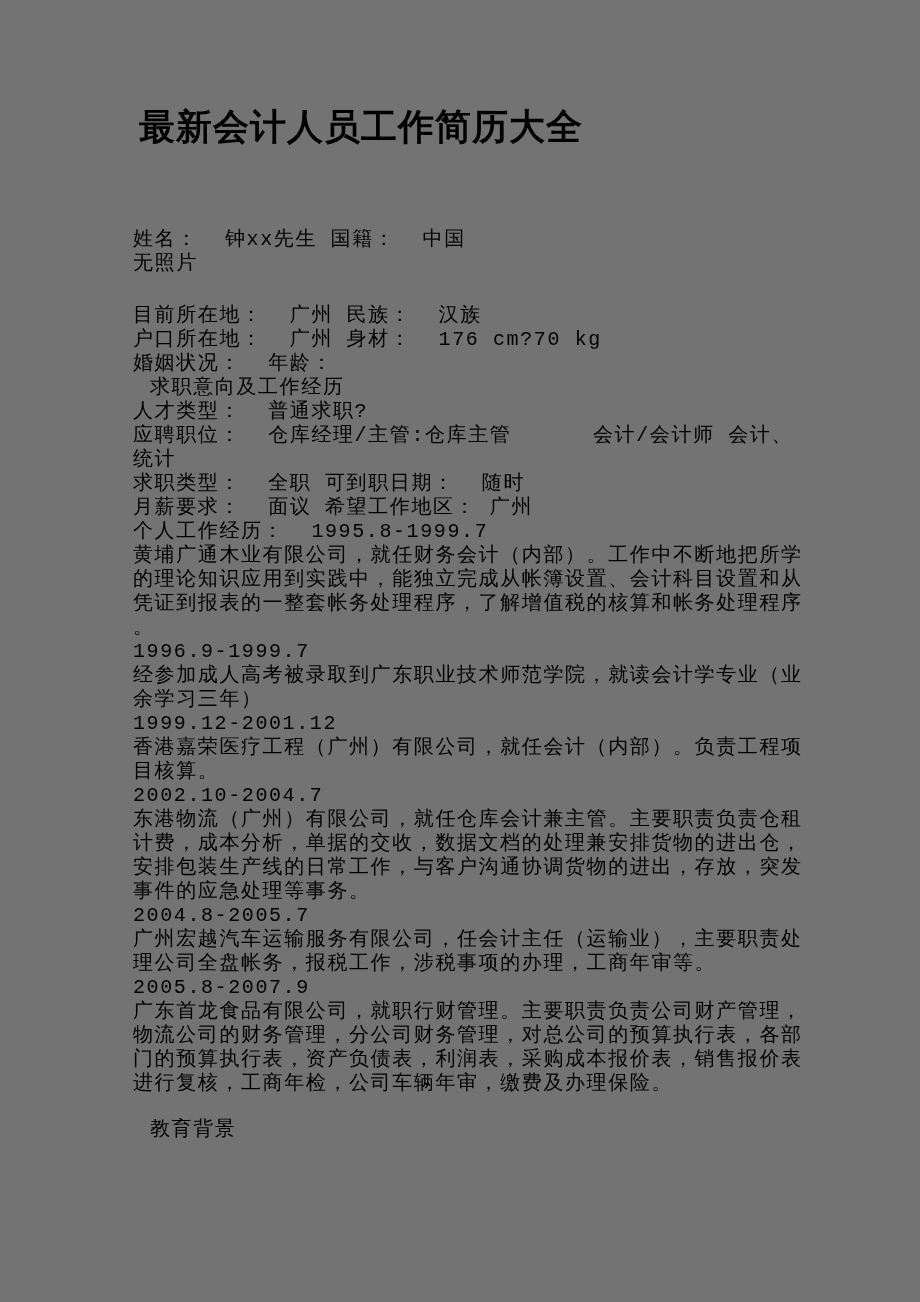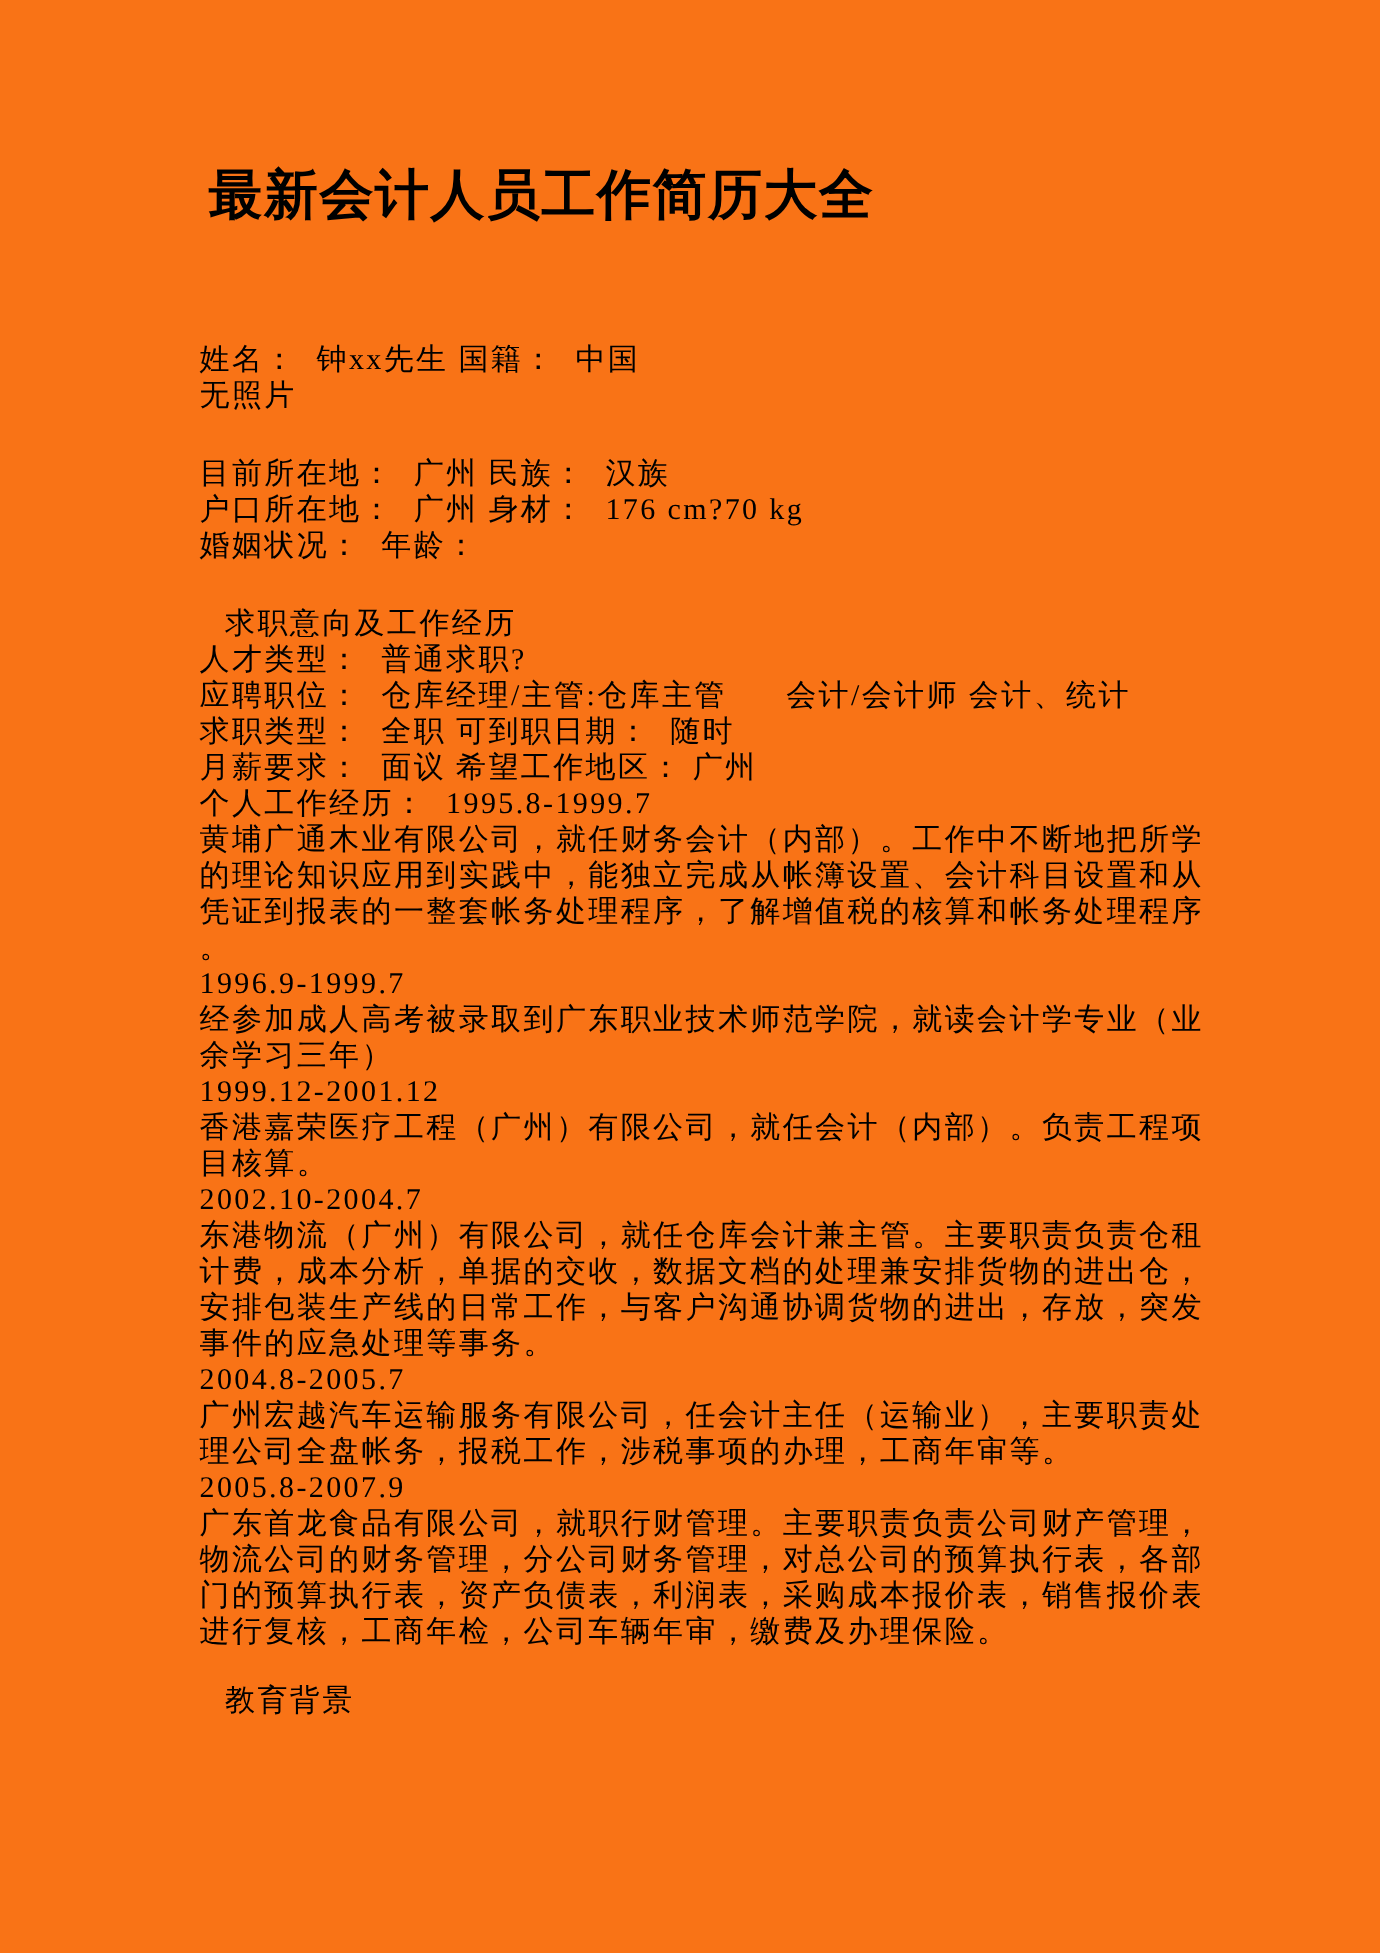--- a/index.html
+++ b/index.html
@@ -4,23 +4,23 @@
 <style>
   html, body {
     margin: 0;
     padding: 0;
     background: #ffffff;
   }
   .page {
     position: relative;
     width: 920px;
     height: 1302px;
-    background: #f97316;
+    background: #737373;
     overflow: hidden;
-    font-family: Liberation Serif, serif;
+    font-family: Liberation Mono, monospace;
     color: #000000;
   }
   .content {
     position: absolute;
     left: 133px;
     top: 0;
     width: 680px;
   }
   .doc-title {
     margin: 0 0 0 6px;
@@ -40,21 +40,21 @@
     word-break: break-all;
     line-break: anywhere;
     width: 672px;
     text-align: left;
   }
   .section-heading {
     padding-left: 17px;
   }
   .block-intro      { margin-top: 78px; }
   .block-location   { margin-top: 28px; }
-  .block-heading1   { margin-top: 28px; }
+  .block-heading1   { }
   .block-intent     { }
   .block-heading2   { margin-top: 22px; }
 </style>
 </head>
 <body>
 
 <div class="page">
   <div class="content">
 
     <h1 class="doc-title">最新会计人员工作简历大全</h1>

